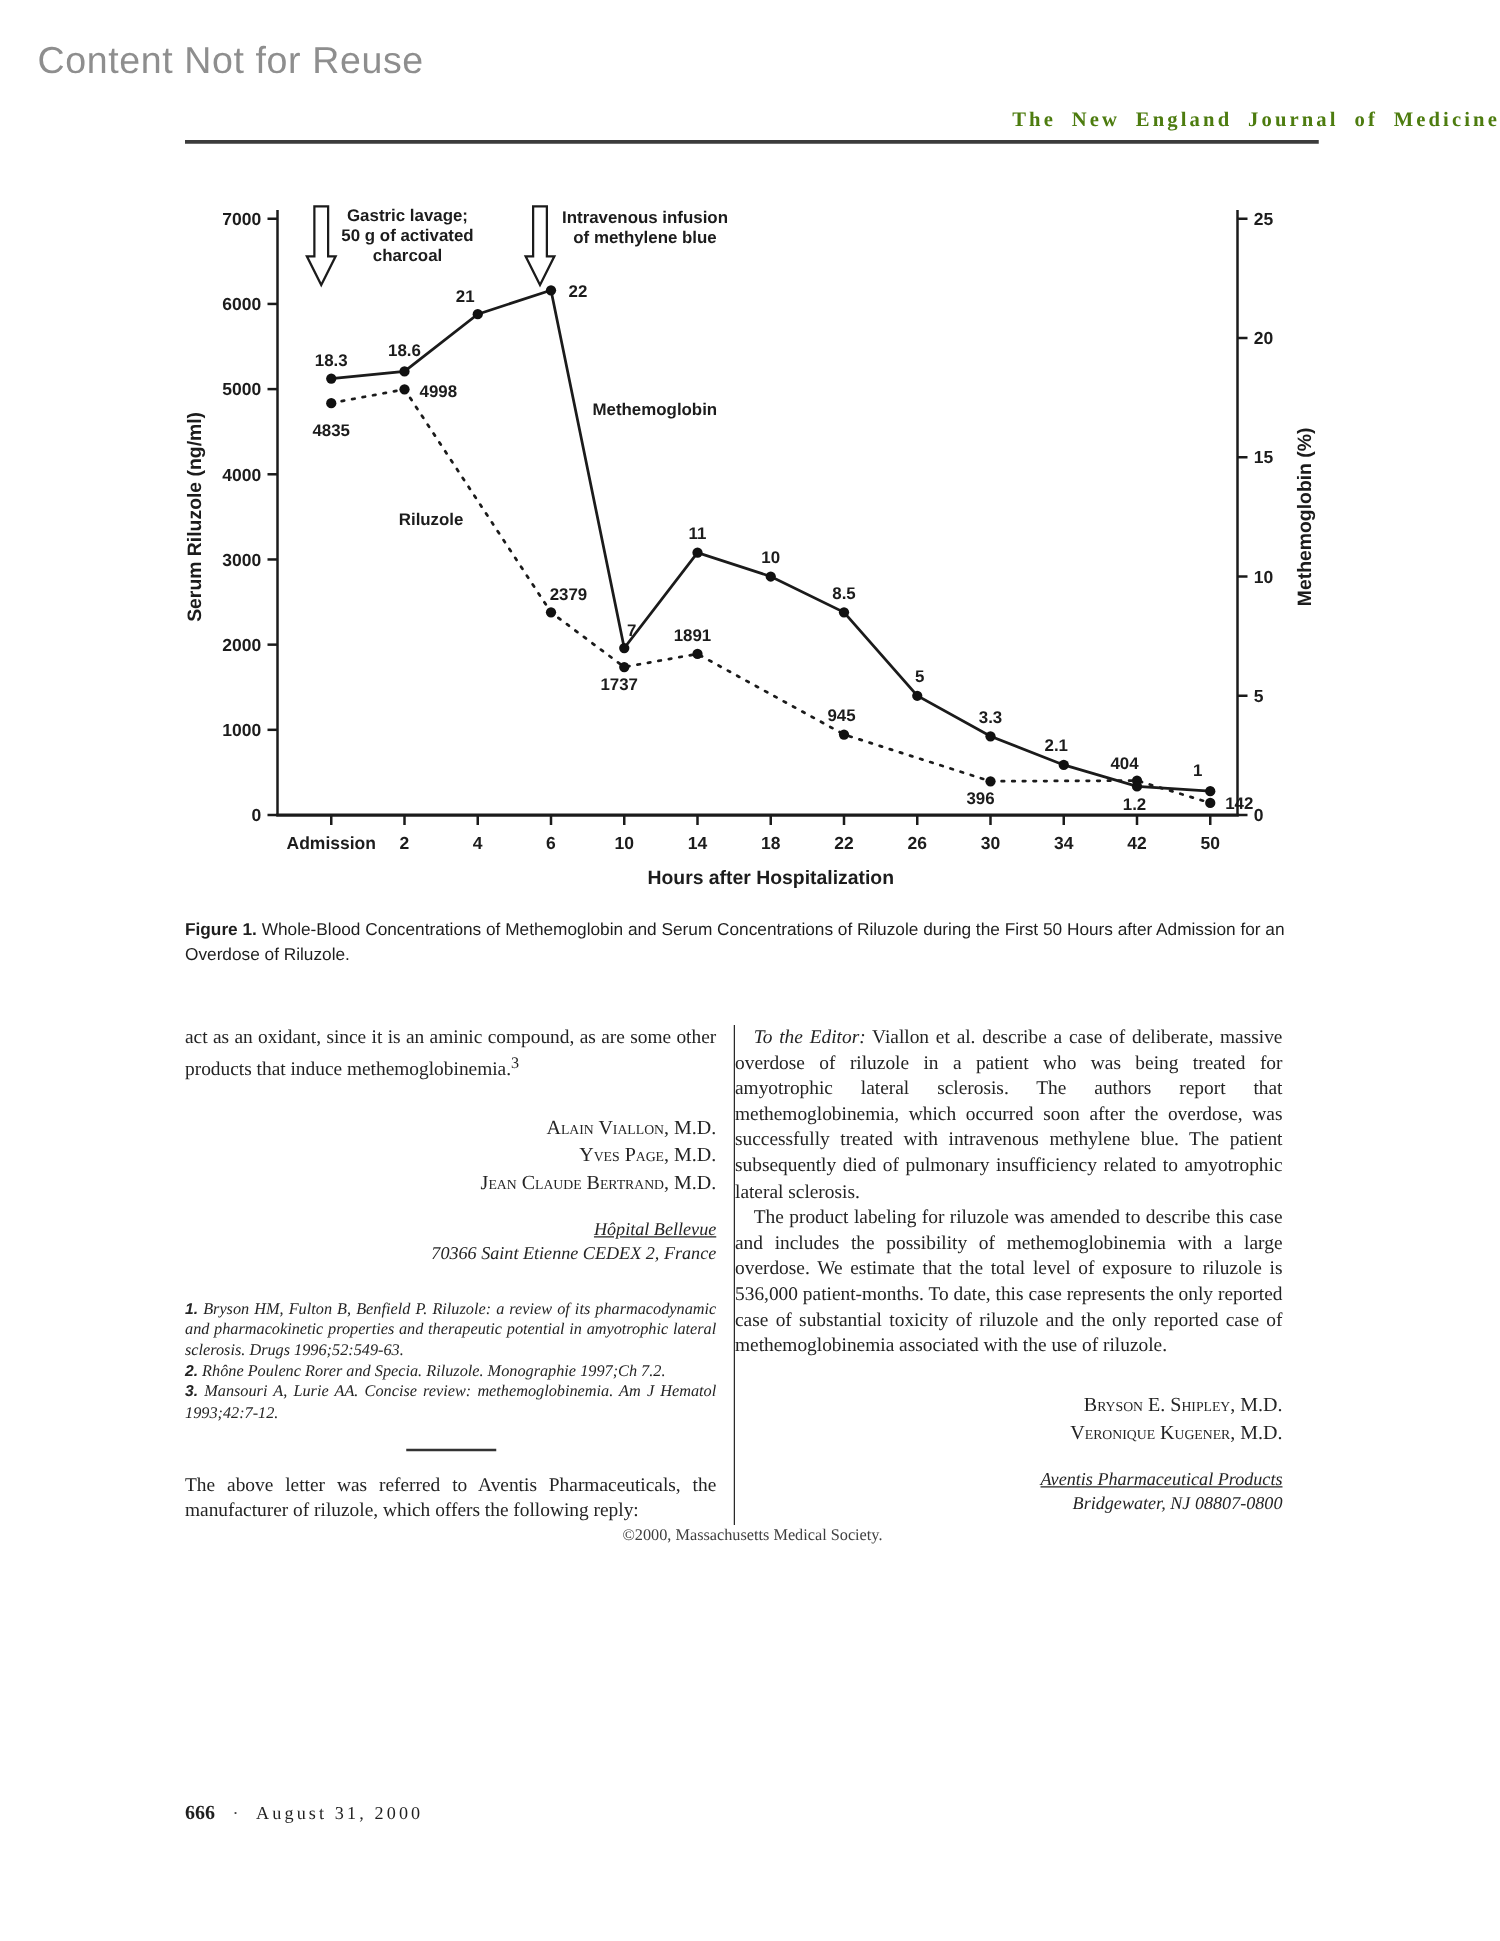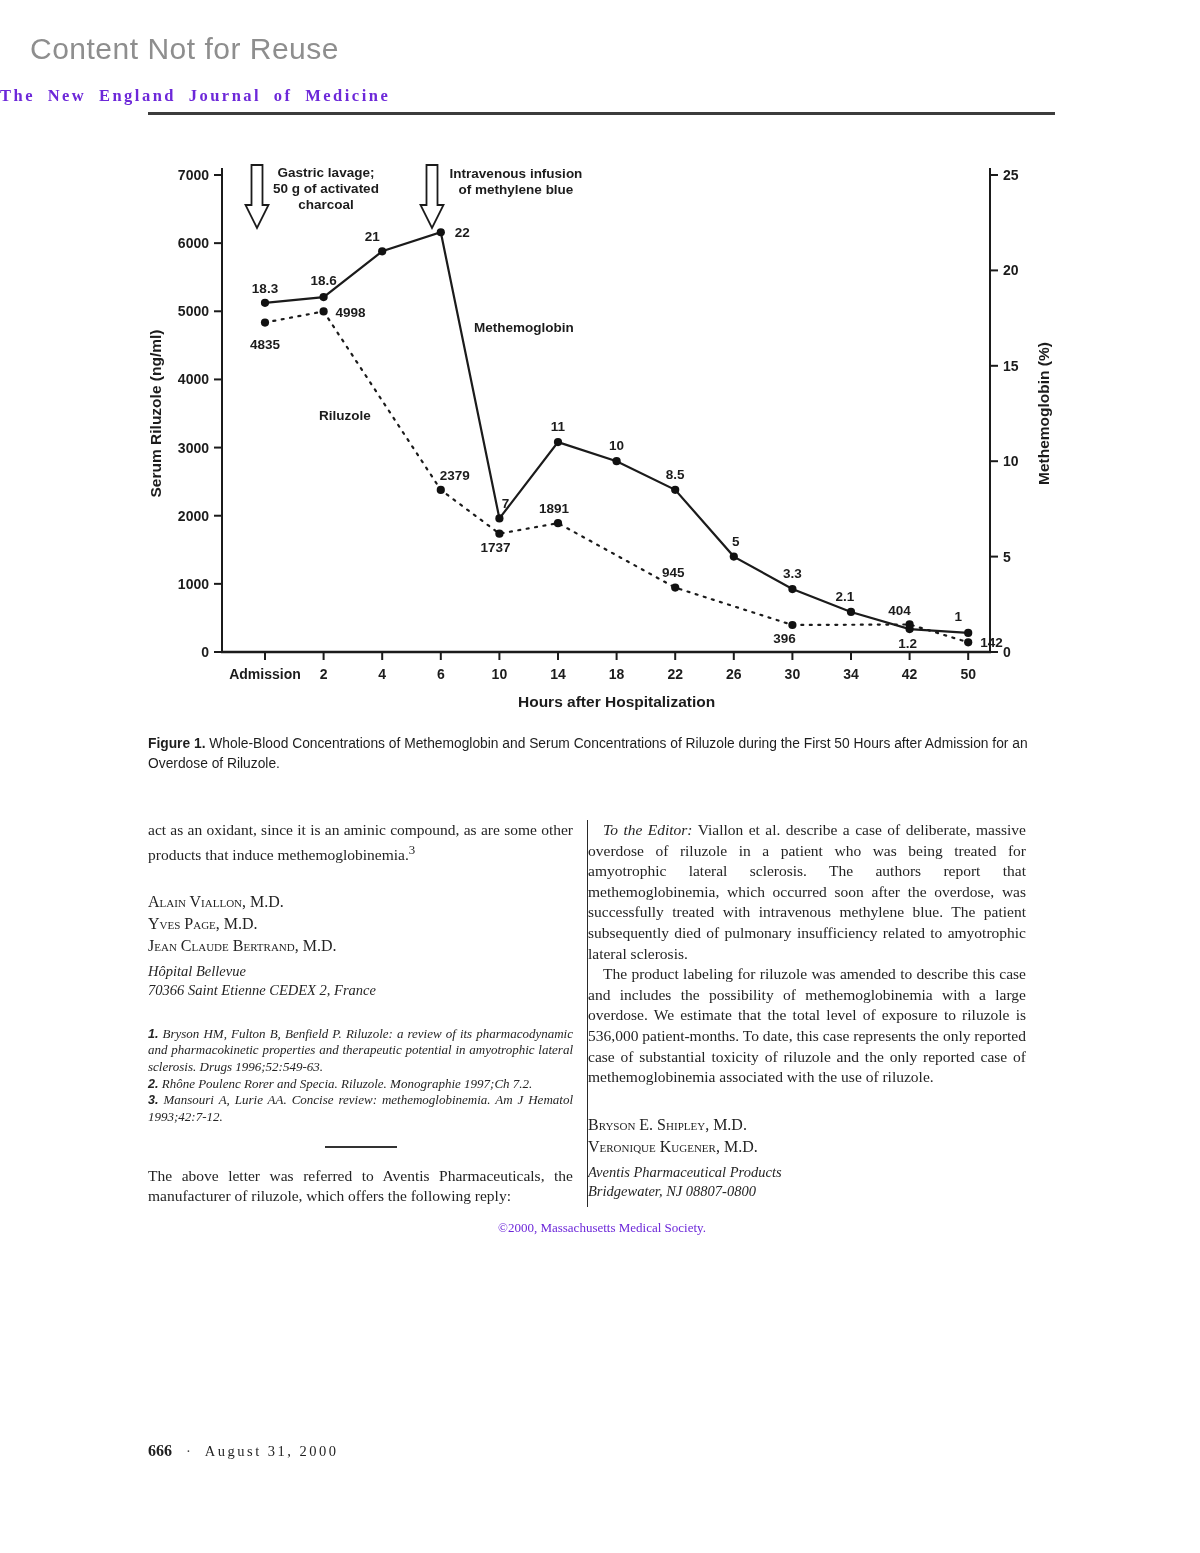--- a/index.html
+++ b/index.html
@@ -7,22 +7,22 @@
     width:1200px;height:1553px;position:relative;background:#ffffff;
     font-family:"Liberation Serif","DejaVu Serif",serif;color:#242424;
     overflow:hidden;
   }
   .watermark{
     position:absolute;left:30px;top:32px;
     font-family:"Liberation Sans","DejaVu Sans",sans-serif;
     font-size:30px;color:#8e8e8e;letter-spacing:.5px;
   }
   .journal-header{
-    position:absolute;left:0;top:86px;width:100%;text-align:left;
-    font-size:16.5px;font-weight:600;letter-spacing:2.5px;word-spacing:6px;color:#6d28d9;
+    position:absolute;left:0;top:86px;width:100%;text-align:right;
+    font-size:16.5px;font-weight:600;letter-spacing:2.5px;word-spacing:6px;color:#4d7c0f;
   }
   .header-rule{
     position:absolute;left:148px;top:112px;width:907px;height:3px;background:#3c3c3c;
   }
   .chart-wrap{position:absolute;left:148px;top:140px;width:912px;height:575px;}
   svg .tick{font:bold 14px "Liberation Sans","DejaVu Sans",sans-serif;fill:#1c1c1c;}
   svg .dlabel{font:bold 13.5px "Liberation Sans","DejaVu Sans",sans-serif;fill:#1c1c1c;}
   svg .anno{font:bold 13.5px "Liberation Sans","DejaVu Sans",sans-serif;fill:#1c1c1c;}
   svg .atitle{font:bold 15.5px "Liberation Sans","DejaVu Sans",sans-serif;fill:#1c1c1c;}
   .caption{
@@ -30,31 +30,31 @@
     font-family:"Liberation Sans","DejaVu Sans",sans-serif;
     font-size:13.8px;line-height:1.5;color:#1e1e1e;
   }
   .columns{
     position:absolute;left:148px;top:820px;width:908px;display:flex;
   }
   .col-left{width:439px;padding-right:14px;box-sizing:border-box;}
   .col-right{width:439px;padding-left:0;border-left:1.5px solid #2a2a2a;box-sizing:border-box;}
   .bodytext{font-size:15.5px;line-height:1.33;text-align:justify;margin:0;}
   .indent{text-indent:15px;}
-  .sig-block{margin-top:26px;}
+  .sig-block{margin-top:26px;text-align:right;}
   .sig{font-variant:small-caps;font-size:16px;line-height:1.35;}
   .affil{font-style:italic;font-size:14.5px;line-height:1.3;}
-  .affil-gap{margin-top:6px;}
+  .affil-gap{margin-top:18px;text-decoration:underline;}
   .refs{margin-top:26px;font-size:13px;line-height:1.28;text-align:justify;}
   .refs p{margin:0;font-style:italic;}
   .refs .refnum{font-weight:bold;font-family:"Liberation Sans","DejaVu Sans",sans-serif;font-size:12.5px;}
   .divider{width:72px;height:0;border-top:2.5px solid #333;margin:20px auto 18px auto;}
   .copyright{
     position:absolute;left:148px;top:1220px;width:908px;text-align:center;
-    font-size:13px;color:#6d28d9;
+    font-size:13px;color:#404040;
   }
   .page-footer{position:absolute;left:148px;top:1442px;font-size:14.5px;color:#1f1f1f;}
   .folio{font-weight:bold;font-size:16px;font-family:Liberation Serif, serif;}
   .footer-dot{margin:0 14px;color:#444;}
   .footer-date{letter-spacing:2.5px;}
 </style>
 </head>
 <body>
 
 <div class="watermark">Content Not for Reuse</div>

